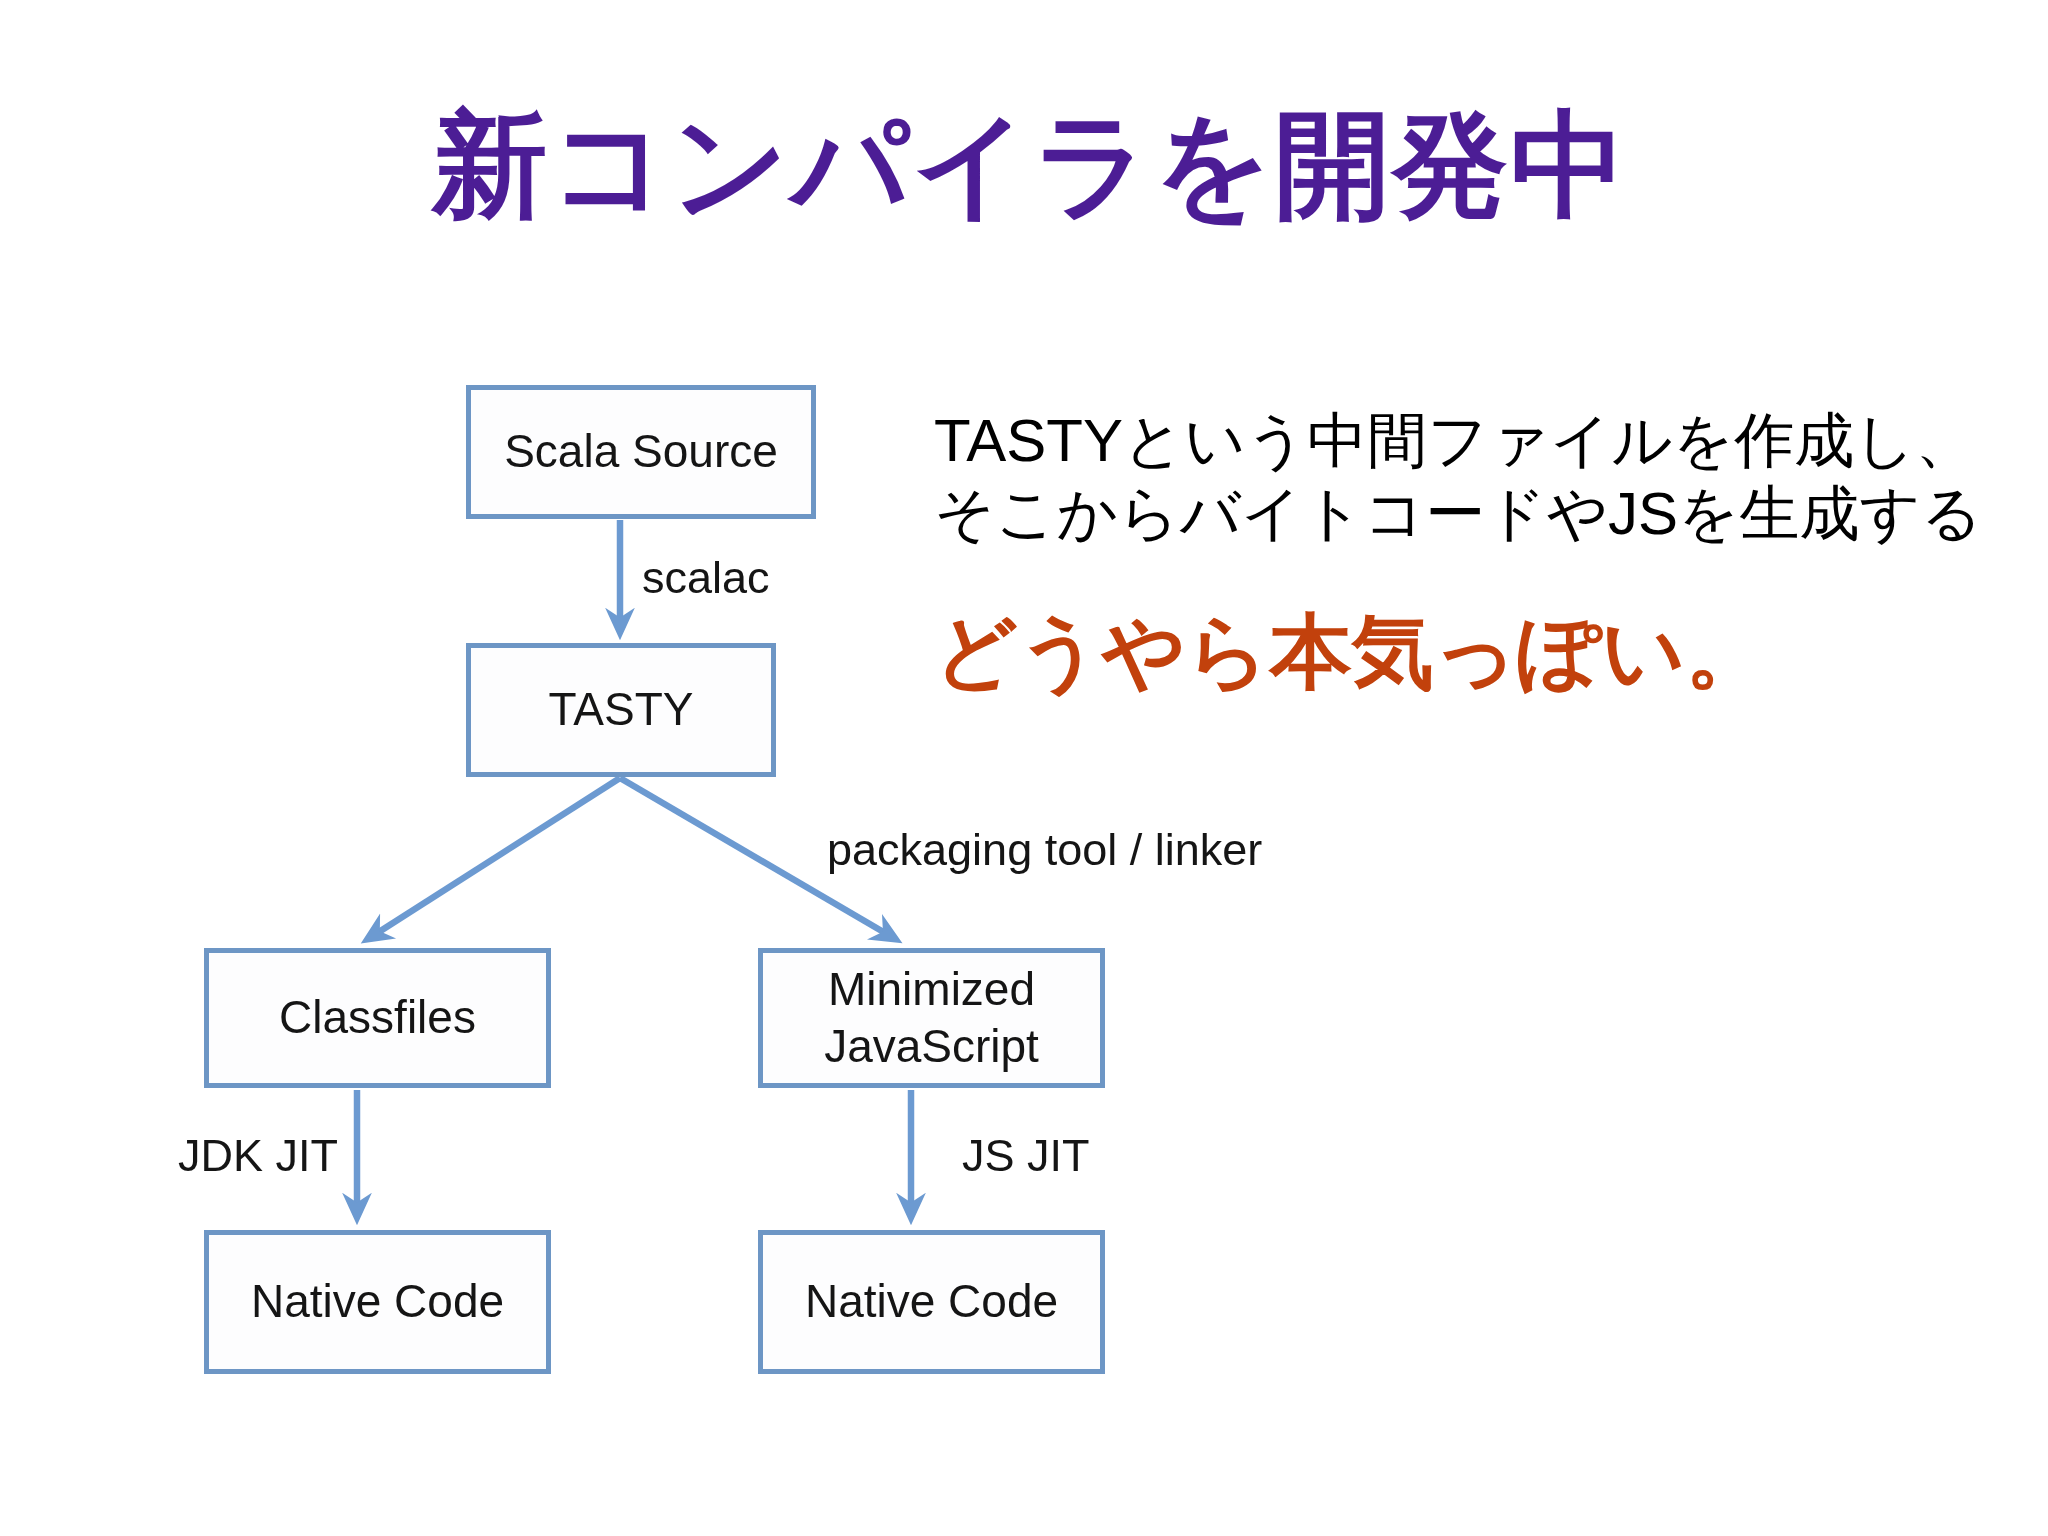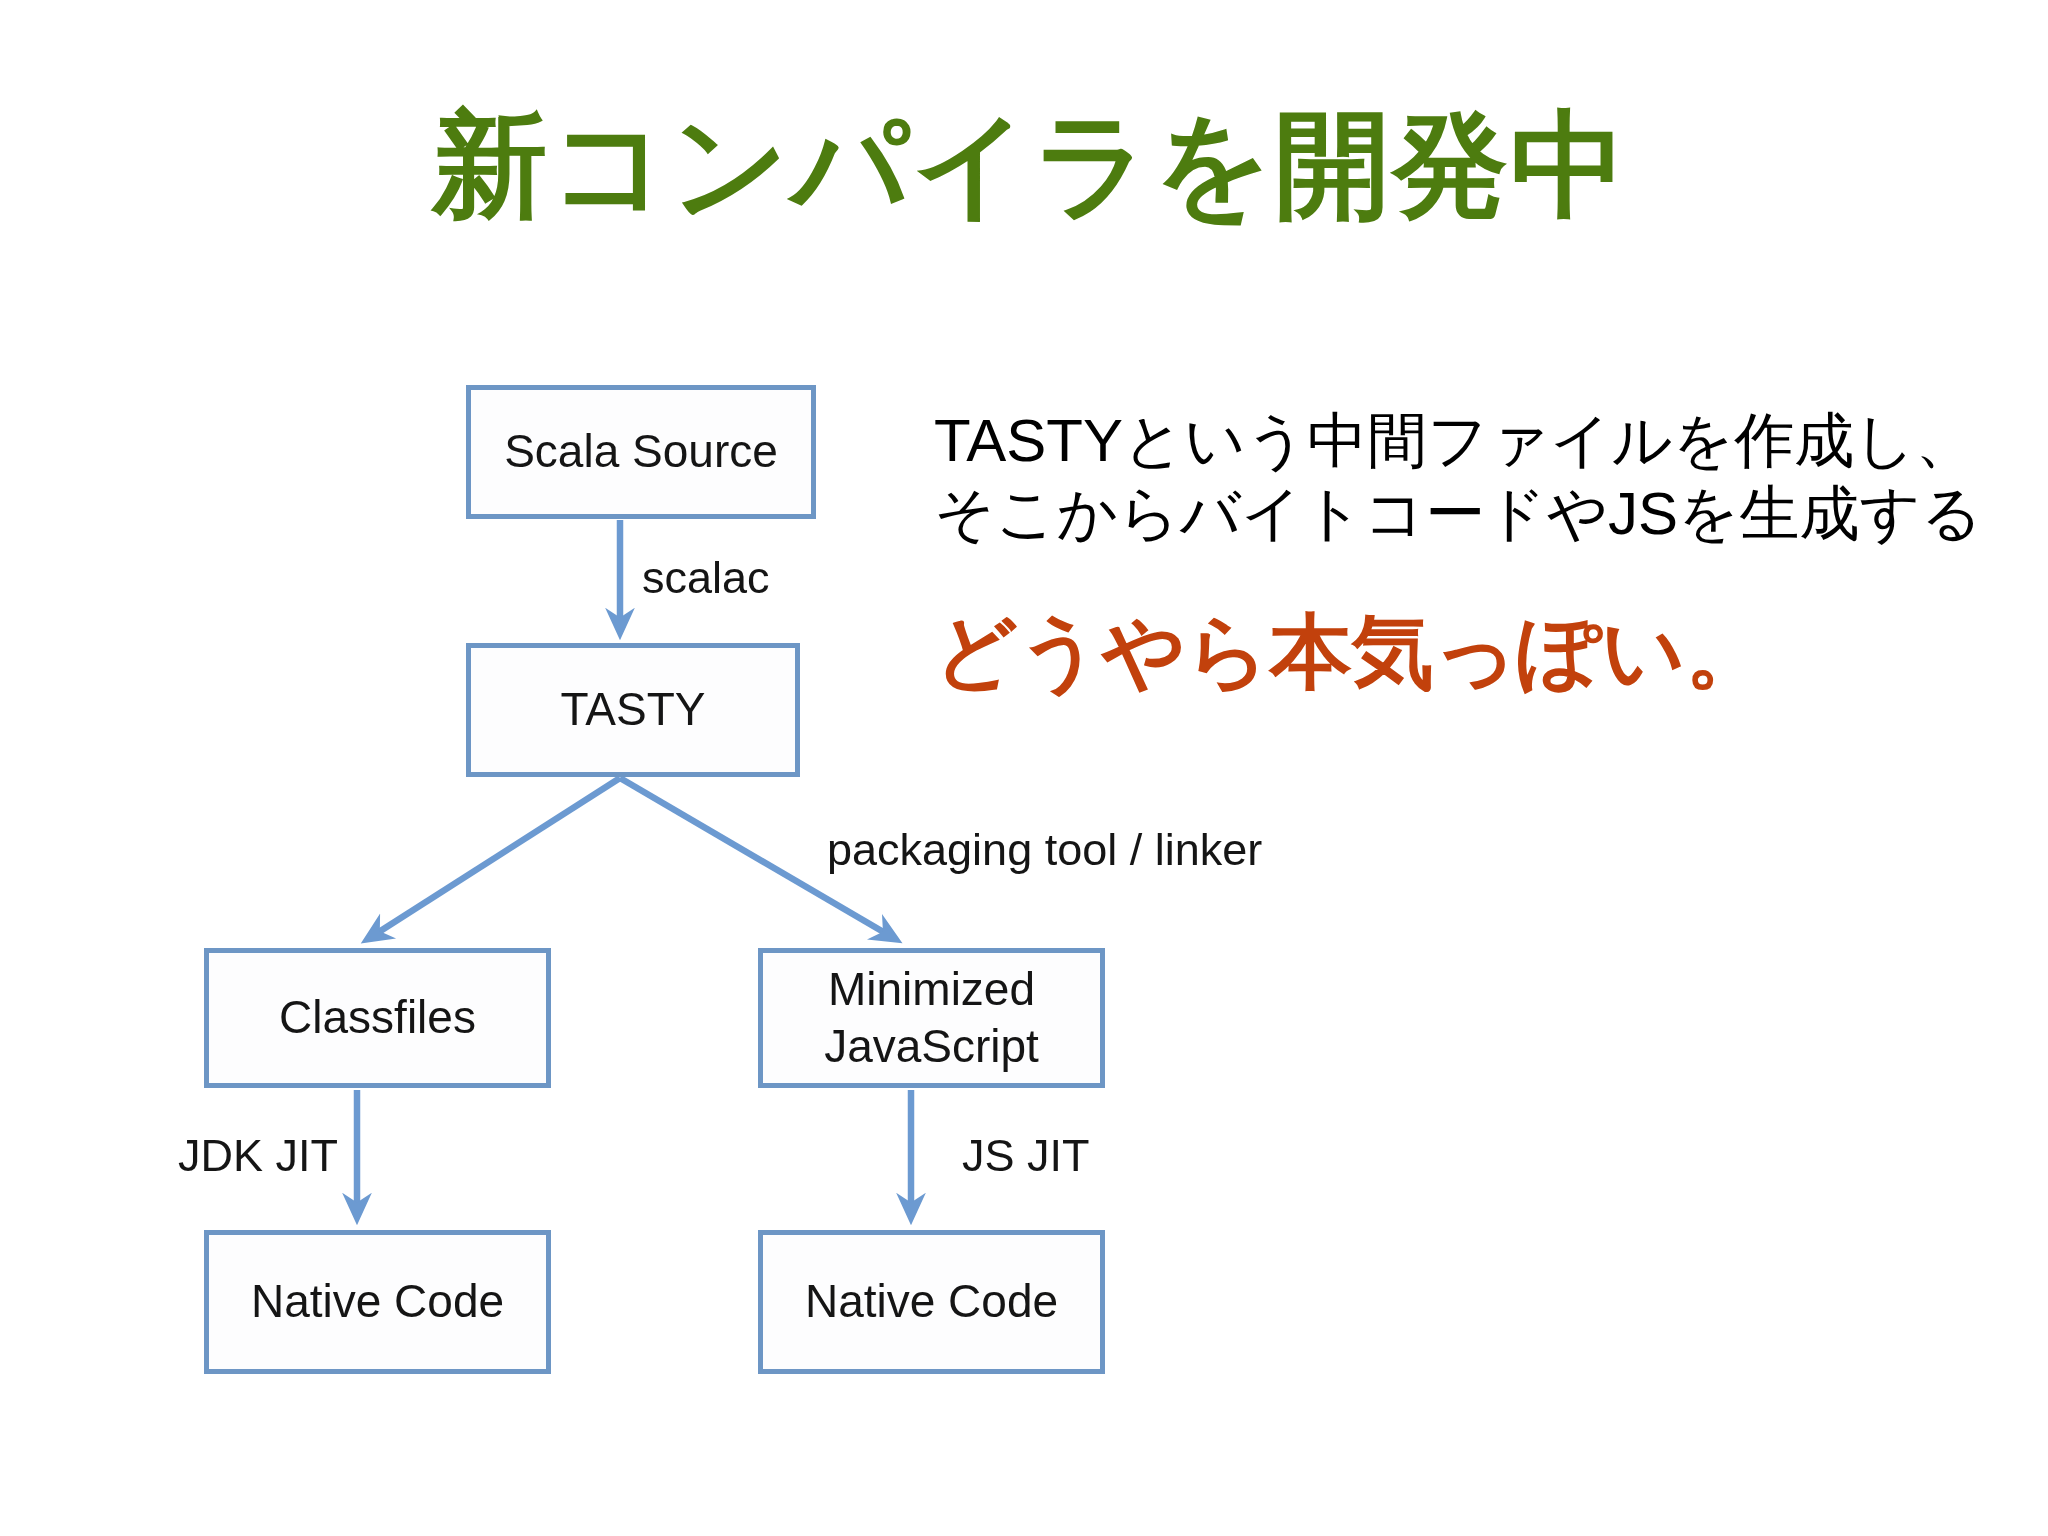--- a/index.html
+++ b/index.html
@@ -15,21 +15,21 @@
     background: #ffffff;
     overflow: hidden;
   }
   .title {
     position: absolute;
     left: 12px; right: 0; top: 88px;
     text-align: center;
     font-size: 116px;
     font-weight: 700;
     letter-spacing: 2px;
-    color: #4d7c0f;
+    color: #4c1d95;
     white-space: nowrap;
   }
   .edges-svg {
     position: absolute;
     left: 0; top: 0;
     width: 2048px; height: 1536px;
   }
   .node {
     position: absolute;
     background: #fdfdfe;
@@ -39,21 +39,21 @@
     justify-content: center;
     text-align: center;
     font-size: 46px;
     line-height: 1.25;
     color: #151515;
     box-sizing: border-box;
     padding: 4px 10px;
     margin-left: 20px;
   }
   .node-scala-source { left: 446px; top: 385px; width: 350px; height: 134px; }
-  .node-tasty        { left: 446px; top: 643px; width: 334px; height: 134px; }
+  .node-tasty        { left: 446px; top: 643px; width: 310px; height: 134px; }
   .node-classfiles   { left: 184px; top: 948px; width: 347px; height: 140px; }
   .node-min-js       { left: 738px; top: 948px; width: 347px; height: 140px; }
   .node-native-jvm   { left: 184px; top: 1230px; width: 347px; height: 144px; }
   .node-native-js    { left: 738px; top: 1230px; width: 347px; height: 144px; }
   .edge-label {
     position: absolute;
     font-size: 45px;
     color: #151515;
     white-space: nowrap;
   }

